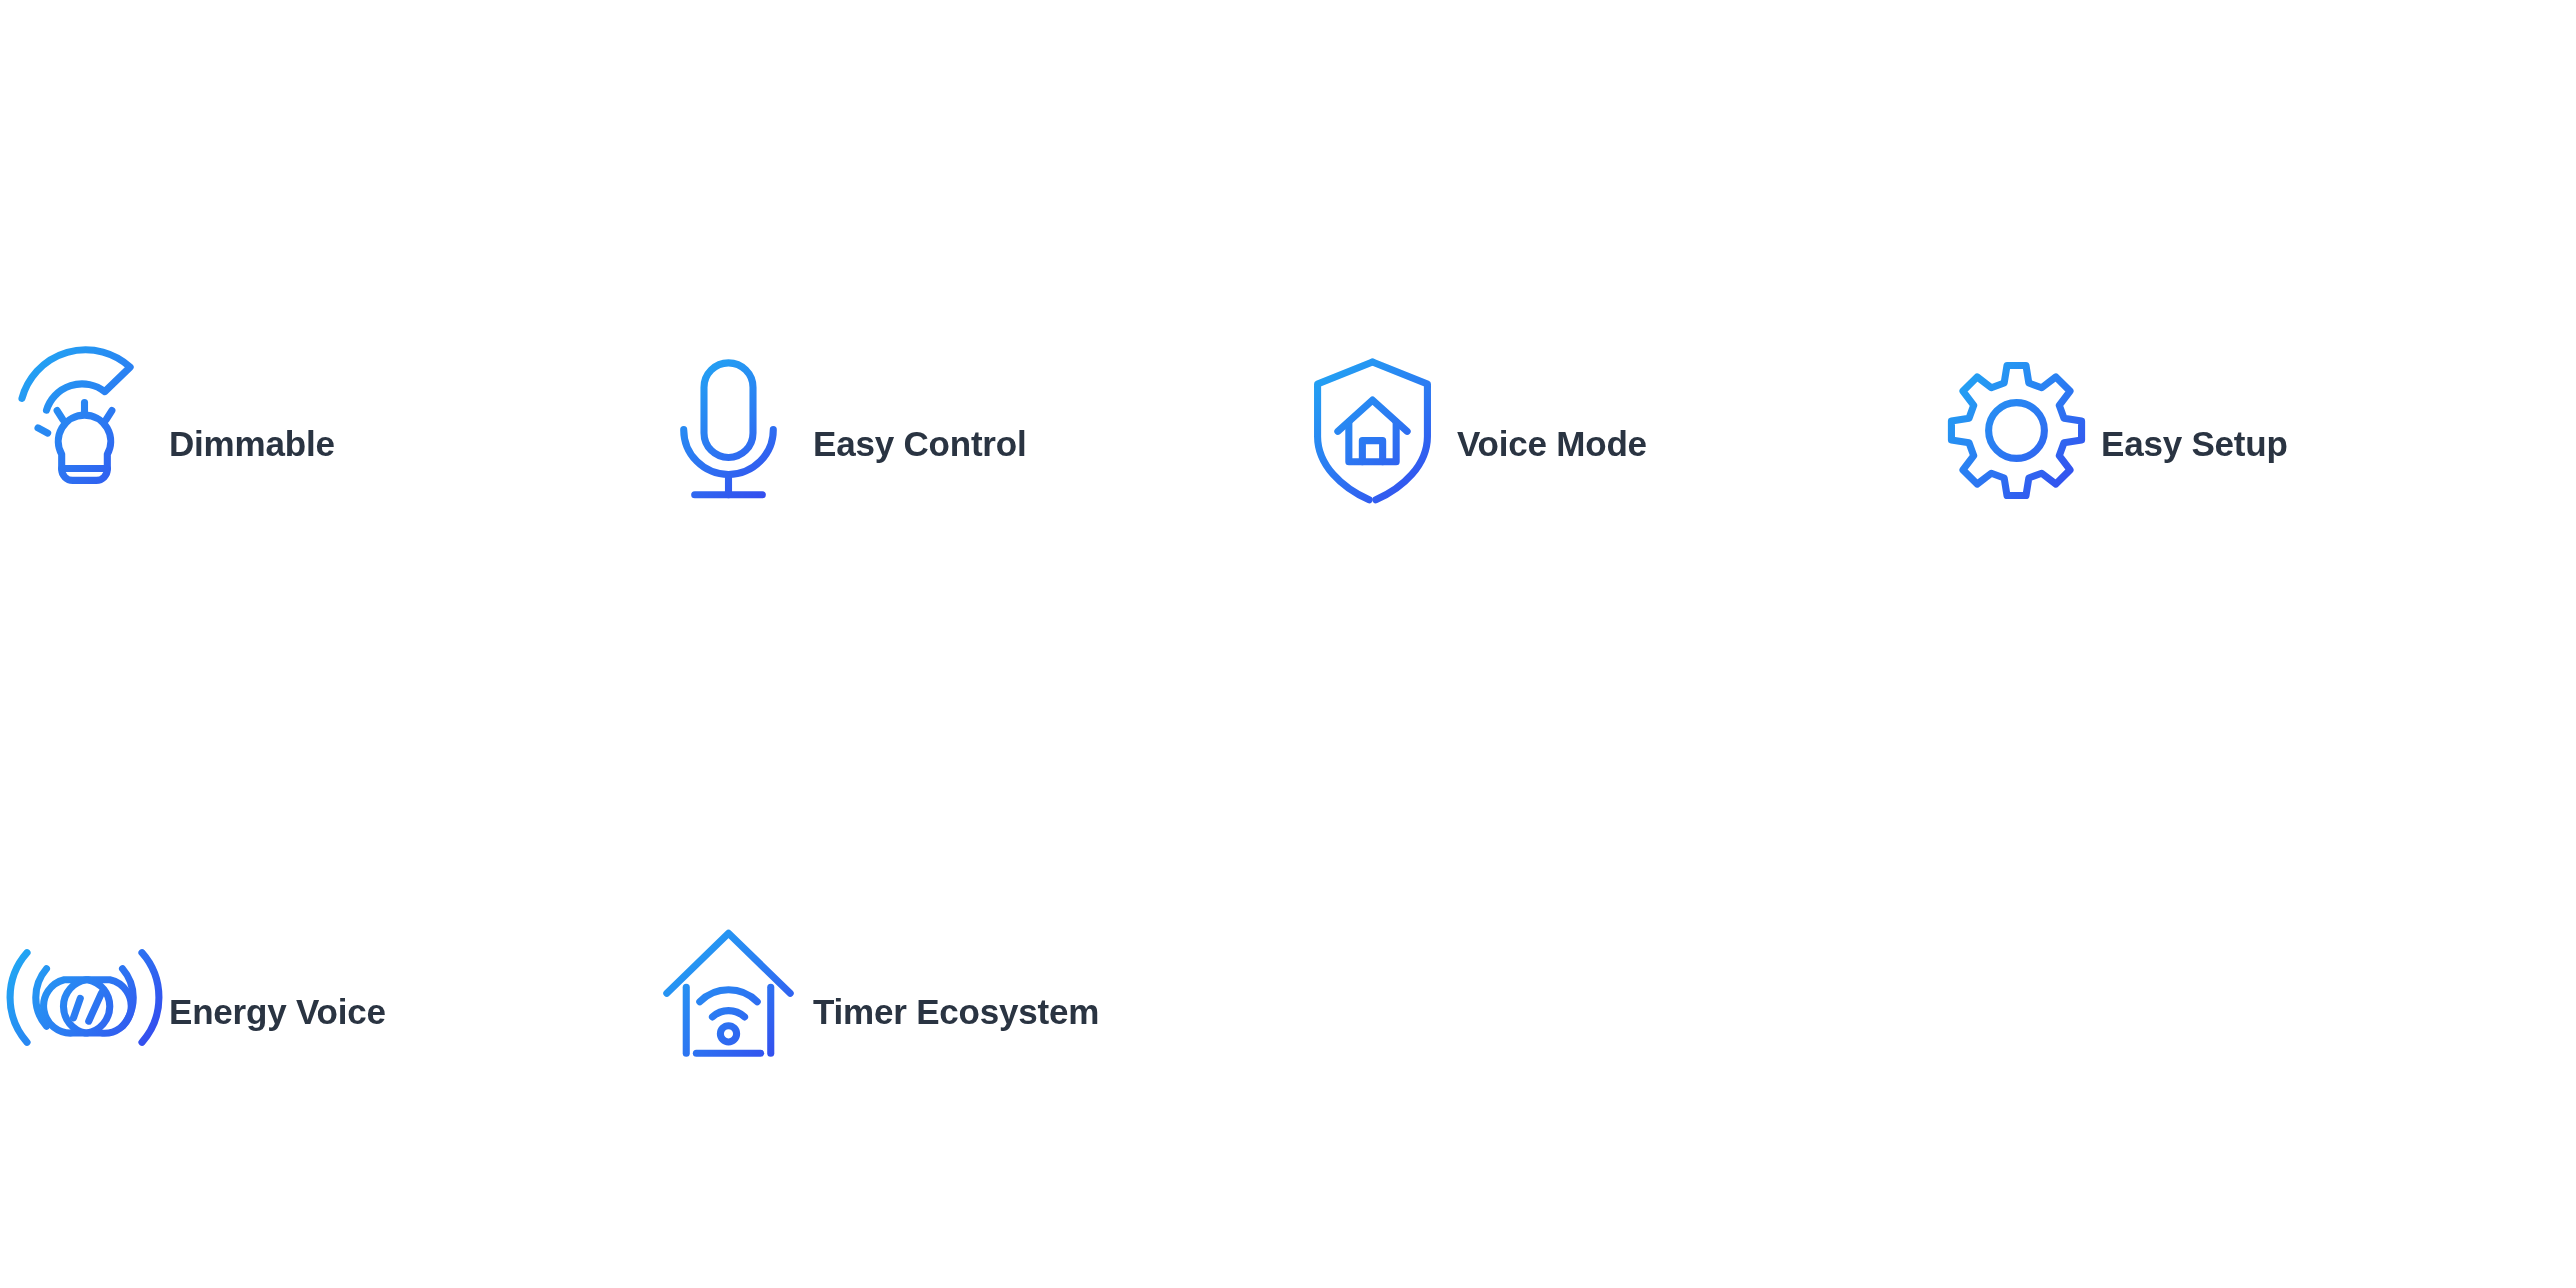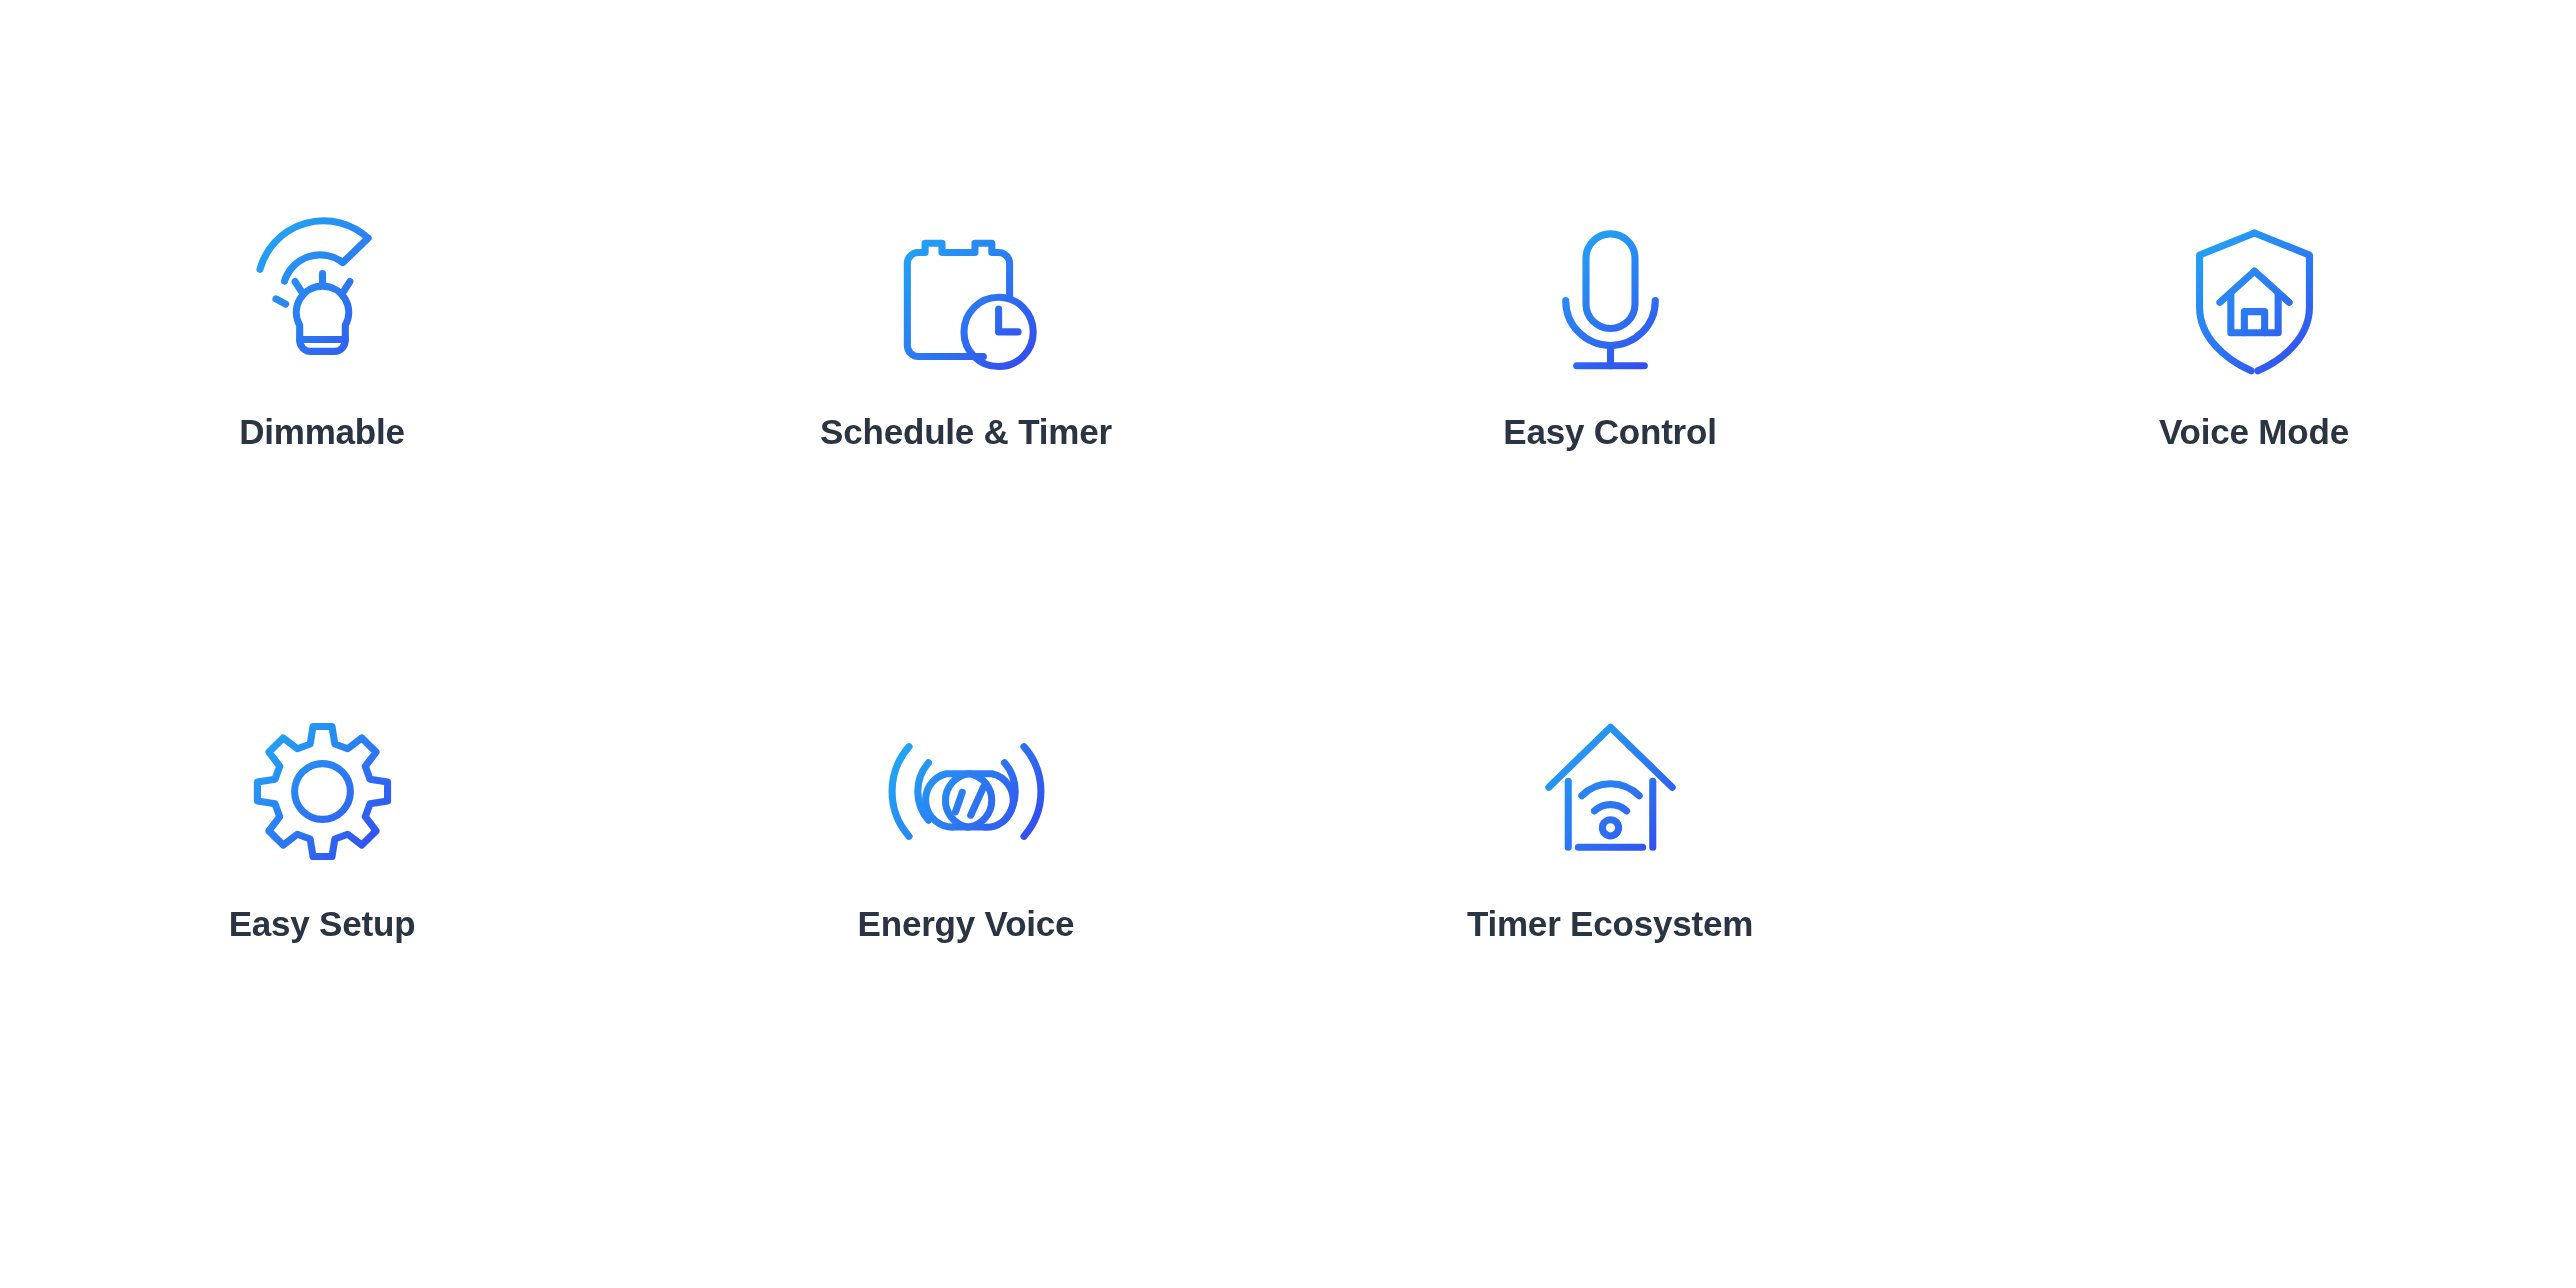--- a/index.html
+++ b/index.html
@@ -24,21 +24,21 @@
     grid-template-rows: repeat(2, 1fr);
     align-items: center;
     justify-items: center;
     box-sizing: border-box;
     padding: 0;
   }
 
   
   .feature-item {
     display: flex;
-    flex-direction: column;
+    flex-direction: row;
     align-items: center;
     justify-content: flex-start;
     width: 100%;
     height: 100%;
     box-sizing: border-box;
     padding-top: 217px;
   }
   .feature-grid > .feature-item:nth-child(n+5) {
     padding-top: 63px;
   }
@@ -97,41 +97,20 @@
           <path d="M50 33.5 L50 40"></path>
           <path d="M33.8 38.2 L37.2 43.6"></path>
           <path d="M66.2 38.2 L62.8 43.6"></path>
           <path d="M22.5 48.5 L28.2 51.5"></path>
         </g>
       </svg>
     </span>
     <div class="feature-label">Dimmable</div>
   </div>
 
-  <div class="feature-item">
-    <span class="feature-icon">
-      <svg viewBox="0 0 100 100" fill="none" xmlns="http://www.w3.org/2000/svg">
-        <defs>
-          <linearGradient id="g2" x1="10" y1="10" x2="90" y2="90" gradientUnits="userSpaceOnUse">
-            <stop offset="0" stop-color="#21A9F3"></stop>
-            <stop offset="0.5" stop-color="#2B7CF2"></stop>
-            <stop offset="1" stop-color="#3547EE"></stop>
-          </linearGradient>
-        </defs>
-        <g stroke="url(#g2)" stroke-width="4.2" stroke-linecap="round" stroke-linejoin="round">
-
-          <path d="M60 82.5 L21.5 82.5 A6.5 6.5 0 0 1 15 76 L15 27.5 A6.5 6.5 0 0 1 21.5 21 L25.5 21 L25.5 15.5 L35.5 15.5 L35.5 21 L55 21 L55 15.5 L65 15.5 L65 21 L69 21 A6.5 6.5 0 0 1 75.5 27.5 L75.5 47"></path>
-
-          <circle cx="69" cy="68" r="20.5"></circle>
-          <path d="M69 54.5 L69 68 L80.5 68"></path>
-        </g>
-      </svg>
-    </span>
-    <div class="feature-label">Schedule &amp; Timer</div>
-  </div>
 
   <div class="feature-item">
     <span class="feature-icon">
       <svg viewBox="0 0 100 100" fill="none" xmlns="http://www.w3.org/2000/svg">
         <defs>
           <linearGradient id="g3" x1="22" y1="8" x2="78" y2="92" gradientUnits="userSpaceOnUse">
             <stop offset="0" stop-color="#21A9F3"></stop>
             <stop offset="0.5" stop-color="#2B7CF2"></stop>
             <stop offset="1" stop-color="#3547EE"></stop>
           </linearGradient>

